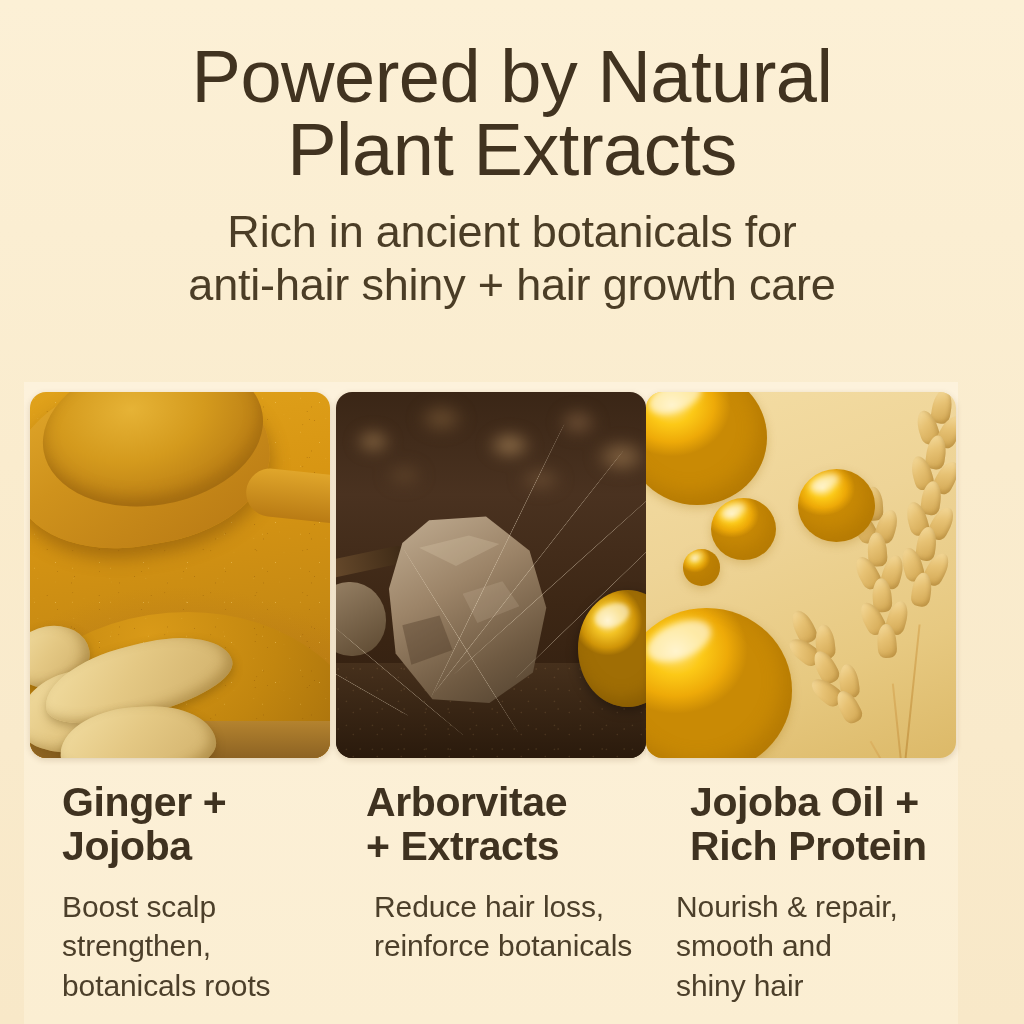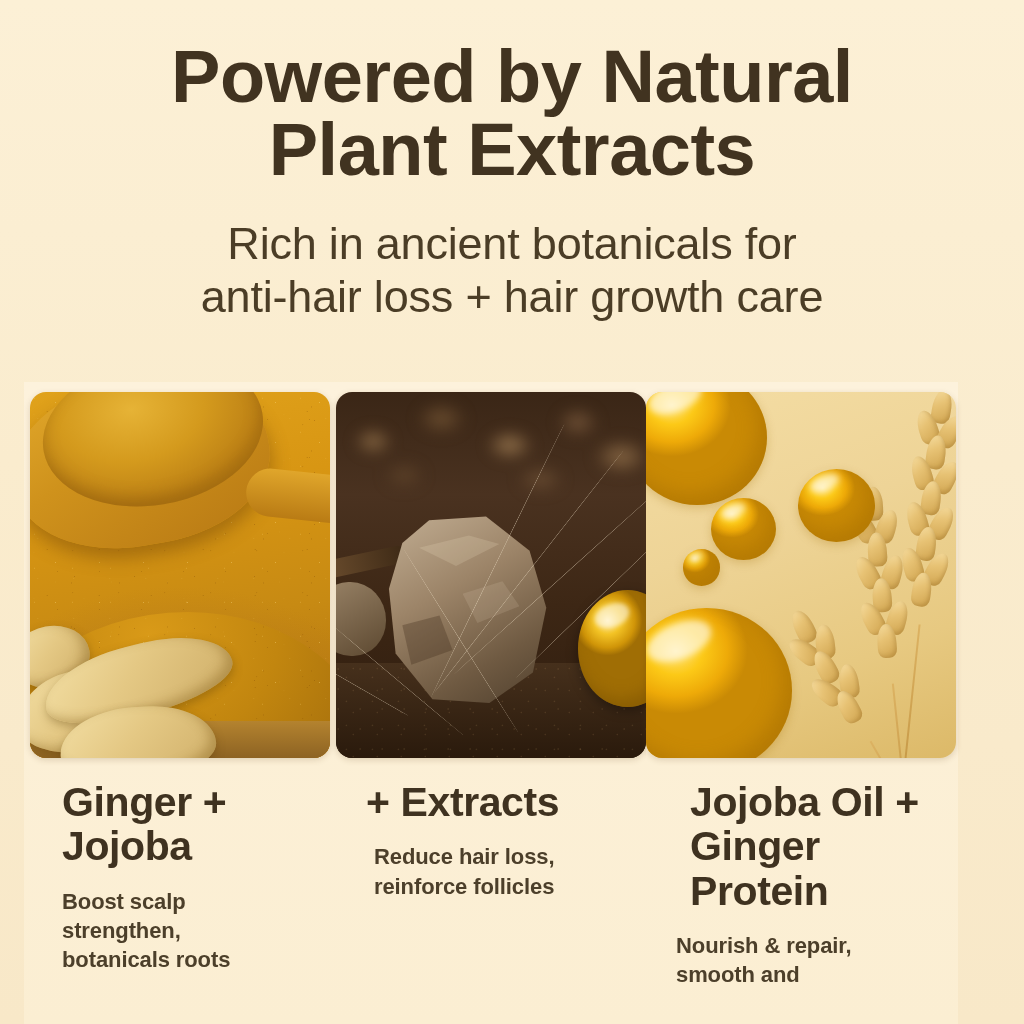--- a/index.html
+++ b/index.html
@@ -28,30 +28,30 @@
   .header {
     position: absolute;
     left: 0;
     top: 40px;
     width: 1024px;
     text-align: center;
   }
   .headline {
     font-size: 74px;
     line-height: 0.99;
-    font-weight: 700;
+    font-weight: 400;
     letter-spacing: -0.5px;
     color: #413320;
     padding: 0 50px;
     margin: 0;
   }
   .headline .l2 { display: block; }
 
   .subhead {
-    margin: 30px 0 0 0;
+    margin: 18px 0 0 0;
     font-size: 45px;
     line-height: 1.18;
     font-weight: 400;
     color: #4b3d26;
     letter-spacing: -0.2px;
     padding: 0 60px;
   }
   .subhead .s2 { display: block; }
 
   
@@ -108,23 +108,23 @@
     color: #3f3220;
     letter-spacing: -0.4px;
     width: 276px;
   }
   .card:nth-child(2) .card-title { margin-left: 30px; }
   .card:nth-child(3) .card-title { margin-left: 44px; }
   .card-title .t2 { display: block; }
 
   .card-desc {
     margin: 18px 0 0 38px;
-    font-size: 22px;
+    font-size: 30px;
     line-height: 1.33;
-    font-weight: 700;
+    font-weight: 400;
     color: #4c3f2a;
     width: 268px;
     letter-spacing: -0.1px;
   }
   .card:nth-child(2) .card-desc { }
   .card:nth-child(3) .card-desc { margin-left: 30px; }
 
   
   .img-ginger {
     background:
@@ -339,21 +339,21 @@
 
 <div id="poster">
 
   <div class="header">
     <h1 class="headline">
       <span class="l1">Powered by Natural</span>
       <span class="l2">Plant Extracts</span>
     </h1>
     <p class="subhead">
       <span class="s1">Rich in ancient botanicals for</span>
-      <span class="s2">anti-hair loss + hair growth care</span>
+      <span class="s2">anti-hair shiny + hair growth care</span>
     </p>
   </div>
 
   <div class="cards">
 
     <div class="card">
       <div class="thumb img-ginger">
         <div class="mound"></div>
         <div class="speckle"></div>
         <div class="spoon"></div>
@@ -392,25 +392,26 @@
         </div>
         <div class="hair h1"></div>
         <div class="hair h2"></div>
         <div class="hair h3"></div>
         <div class="hair h4"></div>
         <div class="hair h5"></div>
         <div class="hair h6"></div>
         <div class="hair h7"></div>
       </div>
       <div class="card-title">
+        <span class="t1">Arborvitae</span>
         <span class="t2">+ Extracts</span>
       </div>
       <div class="card-desc">
         <span>Reduce hair loss,</span><br>
-        <span>reinforce follicles</span>
+        <span>reinforce botanicals</span>
       </div>
     </div>
 
     <div class="card">
       <div class="thumb img-oil">
         <div class="wheat w1">
           <div class="stem"></div>
           <div class="grain" style="left:11px; top:4px;   transform:rotate(4deg);"></div>
           <div class="grain" style="left:-1px; top:26px;  transform:rotate(-24deg);"></div>
           <div class="grain" style="left:22px; top:28px;  transform:rotate(24deg);"></div>
@@ -459,22 +460,23 @@
           </div>
         <div class="bubble b4">
             <div class="hl"></div>
           </div>
         <div class="bubble b5">
             <div class="hl"></div>
           </div>
       </div>
       <div class="card-title">
         <span class="t1">Jojoba Oil +</span>
-        <span class="t2">Ginger Protein</span>
+        <span class="t2">Rich Protein</span>
       </div>
       <div class="card-desc">
         <span>Nourish &amp; repair,</span><br>
         <span>smooth and</span><br>
+        <span>shiny hair</span>
       </div>
     </div>
 
   </div>
 </div>
 
 </body></html>

